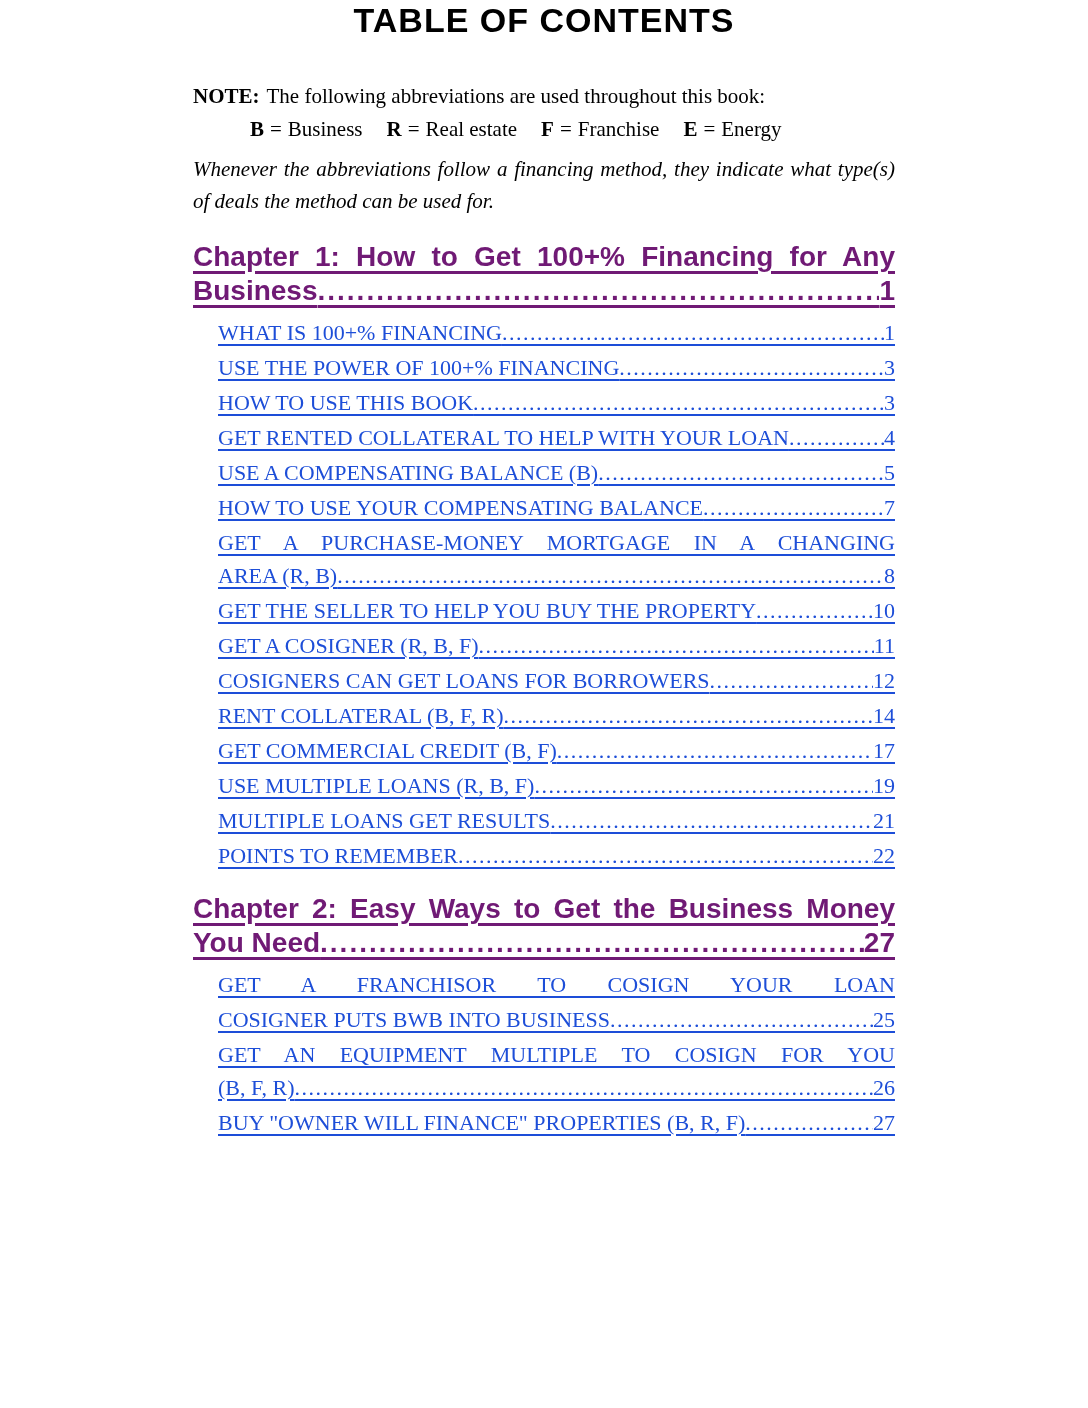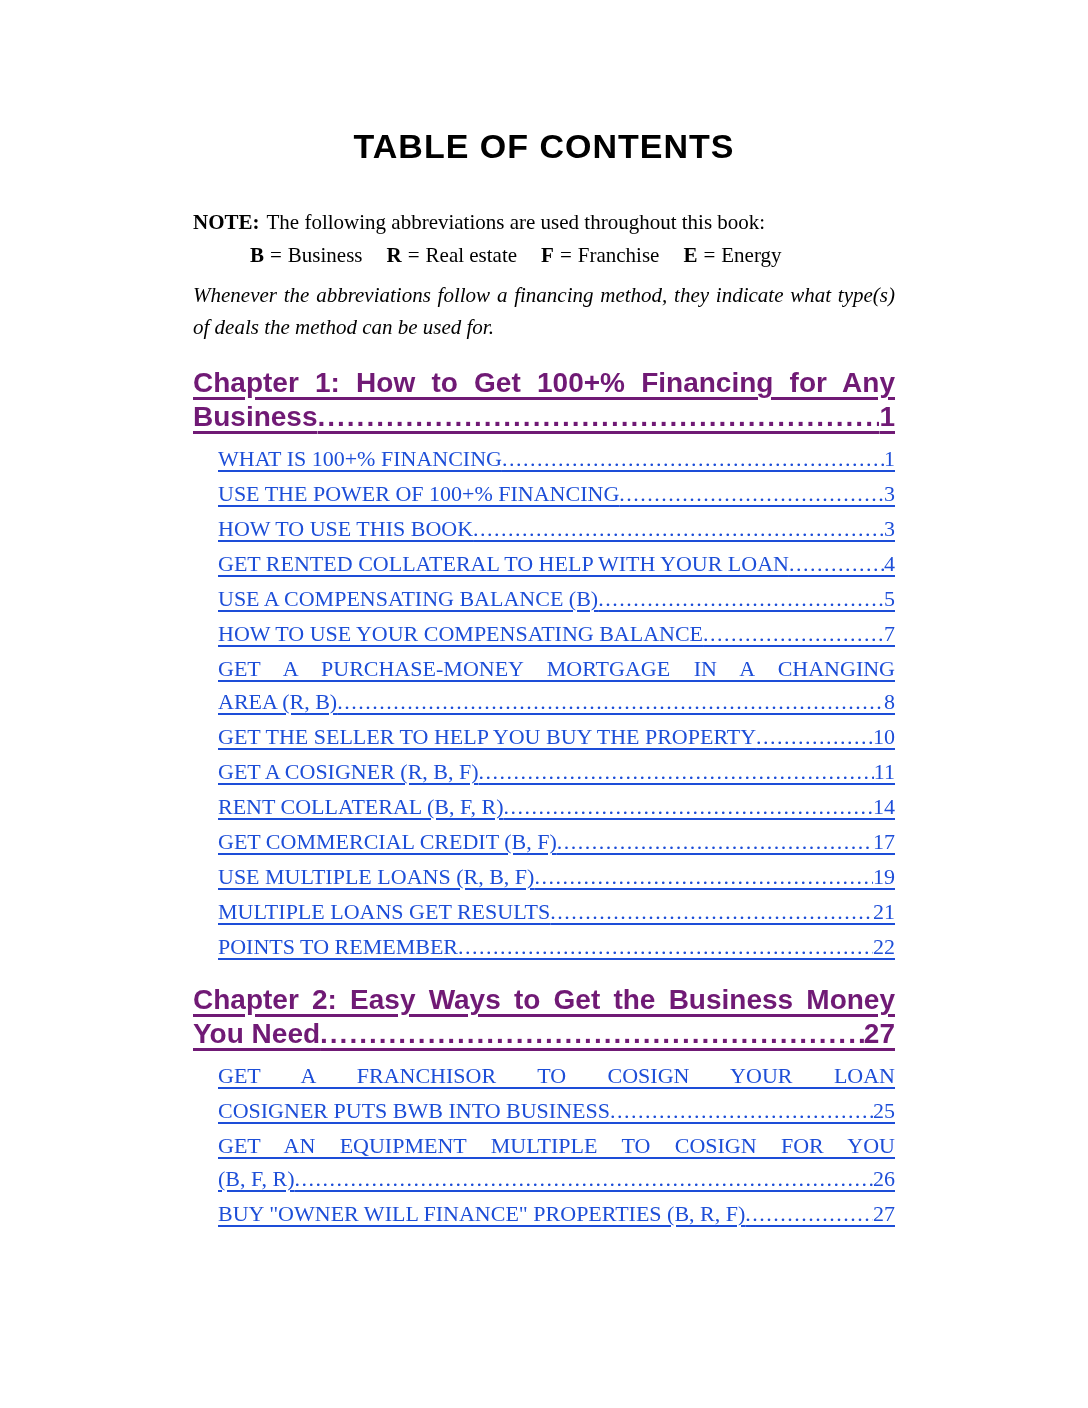--- a/index.html
+++ b/index.html
@@ -7,21 +7,20 @@
     width: 1088px;
     height: 1408px;
     background: #ffffff;
     overflow: hidden;
     font-family: "Liberation Serif", serif;
     color: #000000;
   }
   .content {
     width: 702px;
     margin-left: 193px;
-    padding-top: 126px;
   }
 
   
   .doc-title {
     font-family: "Liberation Sans", sans-serif;
     font-weight: bold;
     font-size: 34px;
     line-height: 40px;
     letter-spacing: 1px;
     text-align: center;
@@ -199,20 +198,27 @@
       </div>
     <div class="entry">
         <div class="fline">
           <span class="et">GET A COSIGNER (R, B, F)</span>
           <span class="dots"></span>
           <span class="pg">11</span>
         </div>
       </div>
     <div class="entry">
         <div class="fline">
+          <span class="et">COSIGNERS CAN GET LOANS FOR BORROWERS</span>
+          <span class="dots"></span>
+          <span class="pg">12</span>
+        </div>
+      </div>
+    <div class="entry">
+        <div class="fline">
           <span class="et">RENT COLLATERAL (B, F, R)</span>
           <span class="dots"></span>
           <span class="pg">14</span>
         </div>
       </div>
     <div class="entry">
         <div class="fline">
           <span class="et">GET COMMERCIAL CREDIT (B, F)</span>
           <span class="dots"></span>
           <span class="pg">17</span>

